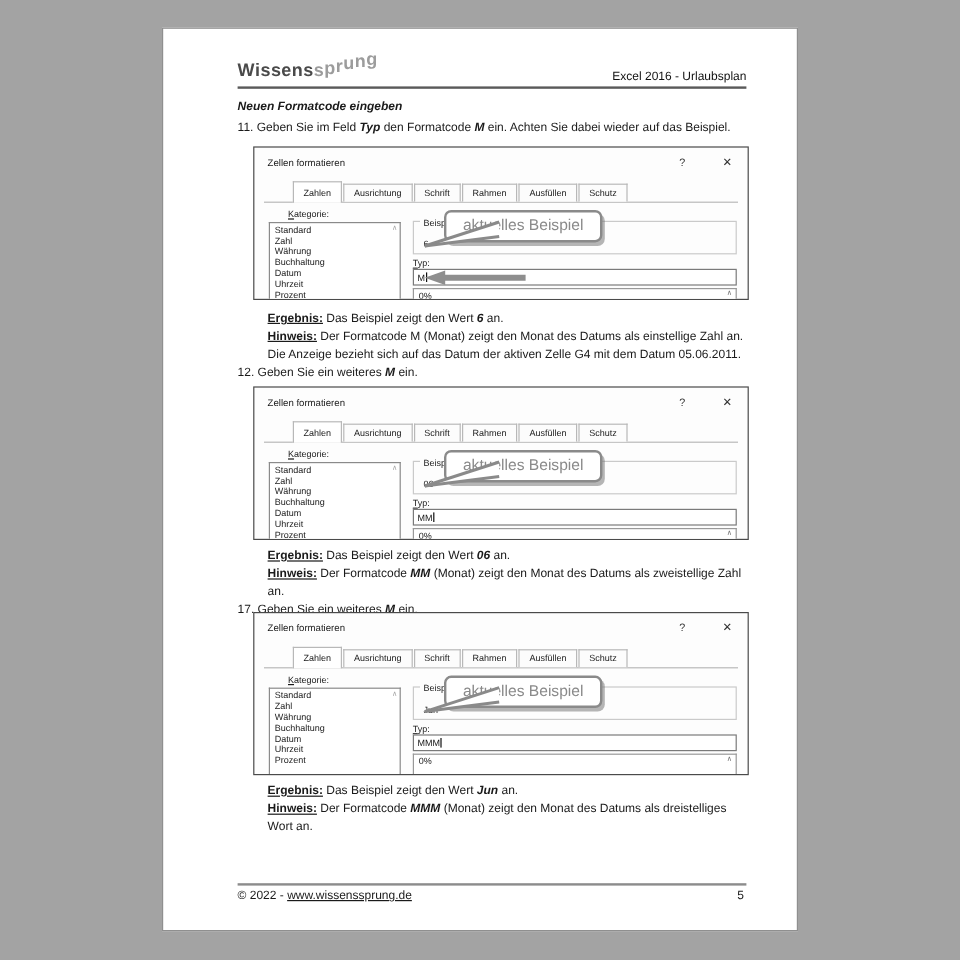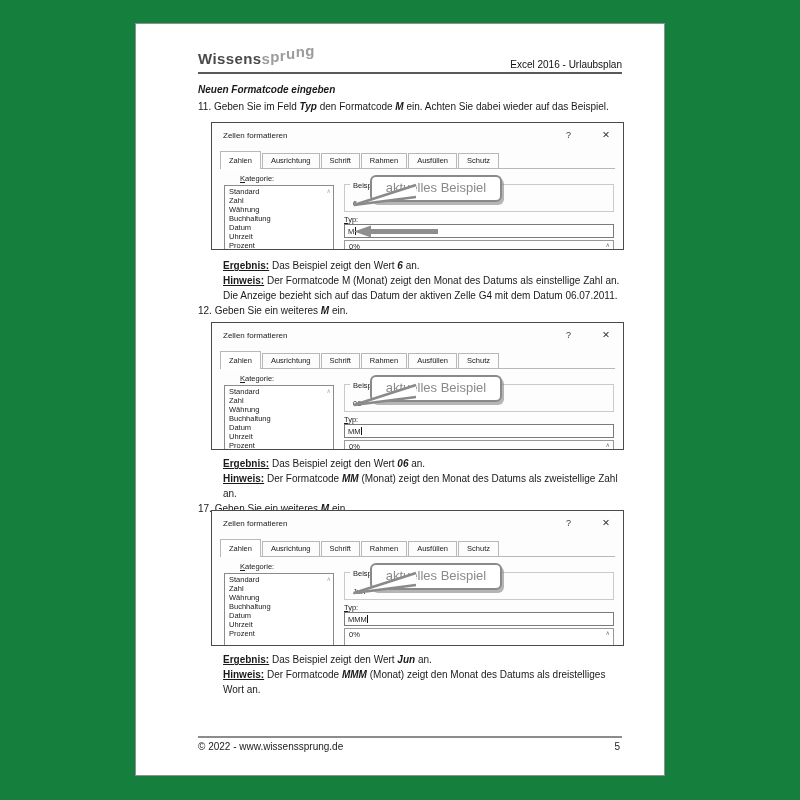--- a/index.html
+++ b/index.html
@@ -1,16 +1,16 @@
 <!DOCTYPE html>
 <html><head>
 <meta charset="utf-8">
 <style>
   html,body{margin:0;padding:0;background:#fff;}
-  .canvas{position:relative;width:800px;height:800px;background:#15803d;overflow:hidden;
+  .canvas{position:relative;width:800px;height:800px;background:#a3a3a3;overflow:hidden;
           font-family:"Liberation Sans",sans-serif;color:#1a1a1a;}
   .page{position:absolute;left:135px;top:23px;width:528px;height:751px;background:#fff;
         border:1px solid #8f8f8f;}
   
   .logo{position:absolute;left:62px;top:26px;font-size:15px;font-weight:bold;
         color:#4a4a4a;letter-spacing:.4px;white-space:nowrap;}
   .logo .p2{color:#9c9c9c;}
   .logo .p2 span{display:inline-block;}
   .header-right{position:absolute;right:42px;top:35px;font-size:10px;color:#111;}
   .header-rule{position:absolute;left:62px;right:42px;top:48px;height:2px;background:#5a5a5a;}
@@ -18,33 +18,33 @@
   
   .tblock{position:absolute;left:62px;width:428px;font-size:10px;line-height:15px;}
   .tblock p{margin:0;}
   .hang{padding-left:25px;text-indent:-25px;}
   .ind{padding-left:25px;}
   .seg-b{font-weight:bold;} .seg-i{font-style:italic;text-align:center;} .seg-u{text-decoration:underline;}
   .step-one{position:absolute;left:62px;top:75px;width:428px;font-size:10px;line-height:15px;}
   
   .footer-rule{position:absolute;left:62px;right:42px;top:712px;height:2px;background:#8c8c8c;}
   .footer-left{position:absolute;left:62px;top:717px;font-size:10px;}
-  .footer-link{}
+  .footer-link{text-decoration:underline;}
   .page-num{position:absolute;right:44px;top:717px;font-size:10px;}
   
   .dialog{position:absolute;left:75px;width:411px;background:#fdfdfd;
           border:1.5px solid #4a4a4a;font-size:7.5px;color:#1a1a1a;}
   .dlg-title{position:absolute;left:11px;top:8px;font-size:8px;}
   .dlg-help{position:absolute;right:52px;top:7px;font-size:9px;color:#333;}
   .dlg-close{position:absolute;right:13px;top:6px;font-size:9.5px;color:#333;}
   .dlg-tabs{position:absolute;left:8px;right:8px;top:26px;height:19px;display:flex;
             align-items:flex-end;border-bottom:1px solid #b8b8b8;}
   .dlg-tab{border:1px solid #b8b8b8;border-bottom:none;padding:2px 8px 3px;margin-right:1px;
            background:#fcfcfc;white-space:nowrap;}
-  .dlg-tab.active{padding-top:4px;background:#fff;margin-bottom:-1px;padding-bottom:4px;}
+  .dlg-tab.active{padding-top:4px;background:#fff;margin-bottom:-1px;padding-bottom:4px;margin-left:24px;}
   .dlg-kat-label{position:absolute;left:12px;top:51px;padding-left:16px;}
   .dlg-listbox{position:absolute;left:12px;top:62px;width:110px;bottom:0;
                border:1px solid #8a8a8a;border-bottom:none;box-sizing:border-box;
                padding:1px 0 0 4px;background:#fff;overflow:hidden;}
   .dlg-listitem{line-height:9px;font-size:7.5px;white-space:nowrap;}
   .lb-scroll{position:absolute;top:2px;right:2px;font-size:6px;color:#a8a8a8;line-height:6px;}
   .dlg-group{position:absolute;left:132px;width:270px;top:61px;height:28px;
              border:1px solid #cacaca;box-sizing:border-box;background:#fdfdfd;}
   .dlg-legend{position:absolute;top:-4px;left:5px;background:#fdfdfd;padding:0 3px;font-size:7.5px;}
   .dlg-group-value{position:absolute;left:8px;bottom:3px;font-size:7.5px;}
@@ -119,21 +119,21 @@
         </svg>
       </div>
       <div class="dlg-bottomlist">
         <span>0%</span>
         <span class="bl-scroll">∧</span>
       </div>
     </div>
 
     <div class="tblock" style="top:234px;">
       <p class="ind"><span class="seg-b seg-u">Ergebnis:</span><span> Das Beispiel zeigt den Wert </span><span class="seg-b seg-i">6</span><span> an.</span></p>
-      <p class="ind"><span class="seg-b seg-u">Hinweis:</span><span> Der Formatcode M (Monat) zeigt den Monat des Datums als einstellige Zahl an. Die Anzeige bezieht sich auf das Datum der aktiven Zelle G4 mit dem Datum 06.07.2011.</span></p>
+      <p class="ind"><span class="seg-b seg-u">Hinweis:</span><span> Der Formatcode M (Monat) zeigt den Monat des Datums als einstellige Zahl an. Die Anzeige bezieht sich auf das Datum der aktiven Zelle G4 mit dem Datum 05.06.2011.</span></p>
       <p class="hang"><span>12. Geben Sie ein weiteres </span><span class="seg-b seg-i">M</span><span> ein.</span></p>
     </div>
 
     <div class="dialog" style="top:298px;height:126px;">
       <span class="dlg-title">Zellen formatieren</span>
       <span class="dlg-help">?</span>
       <span class="dlg-close">✕</span>
       <div class="dlg-tabs">
         <span class="dlg-tab active">Zahlen</span>
         <span class="dlg-tab">Ausrichtung</span>

